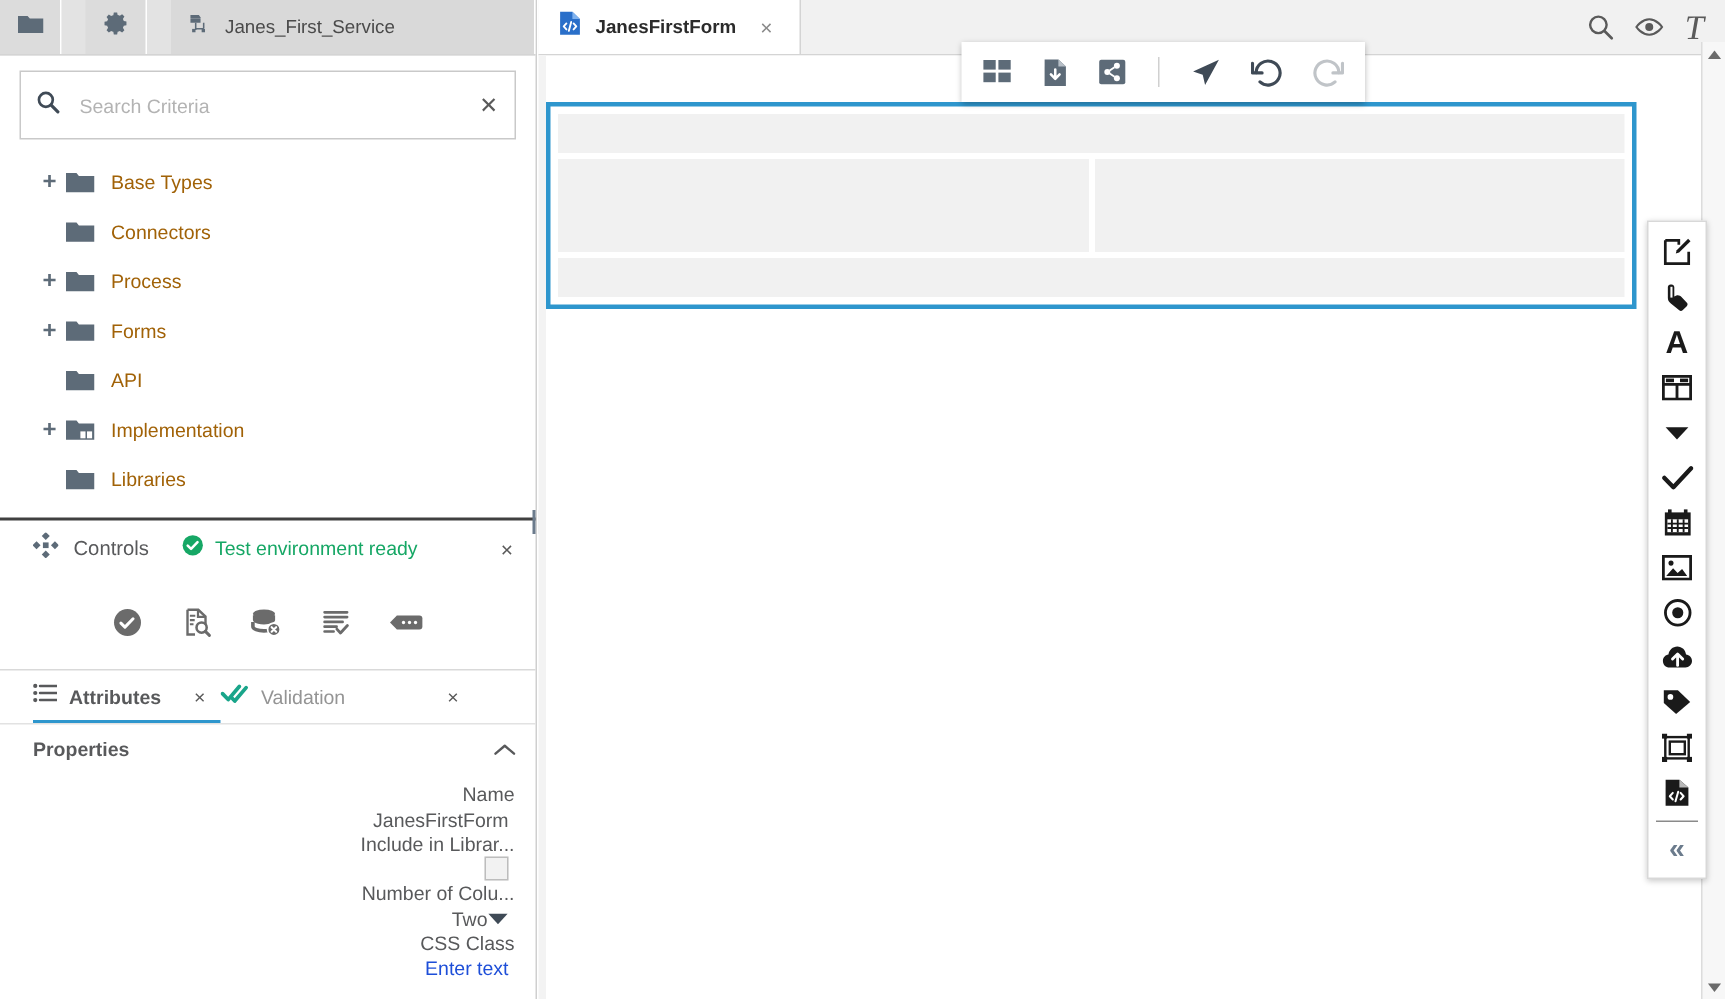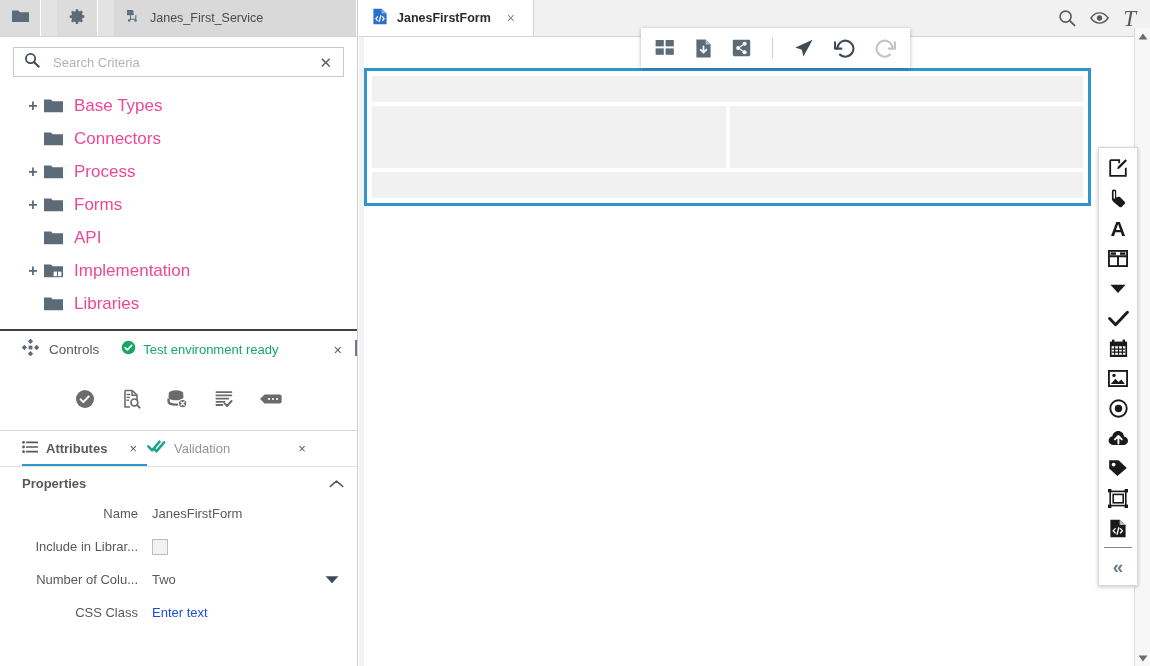--- a/index.html
+++ b/index.html
@@ -47,21 +47,21 @@
     background: #d9d9d9;
   }
   .ltab.service-tab .tab-text {
     font-size: 12.5px;
     color: #4a4a4a;
   }
 
   
   .search-wrap { padding: 10px 13px 8px 13px; }
   .search-box {
-    height: 30px;
+    height: 46px;
     border: 1px solid #c9c9c9;
     background: #fff;
     display: flex; align-items: center;
     padding: 0 8px 0 10px;
   }
   .search-box .mag { margin-right: 11px; }
   .search-input {
     flex: 1; border: none; outline: none;
     font-family: "Liberation Sans", sans-serif;
     font-size: 13px;
@@ -84,22 +84,22 @@
   }
   .tw-expander {
     width: 22px; height: 22px;
     display: flex; align-items: center; justify-content: center;
     font-size: 16px; color: #5d6b78; font-weight: 700;
     line-height: 1;
   }
   .tw-expander.empty { visibility: hidden; }
   .tw-icon { width: 30px; display: flex; align-items: center; justify-content: flex-start; }
   .tw-label {
-    font-size: 17px;
-    color: #ec4899;
+    font-size: 13px;
+    color: #a16207;
   }
 
   
   .controls-panel { border-top: 2px solid #404040; }
   .controls-head {
     height: 37px;
     display: flex; align-items: center;
     padding: 0 10px 0 22px;
     gap: 10px;
   }
@@ -152,21 +152,21 @@
     display: flex; align-items: center;
     padding: 0 13px 0 22px;
     border-top: 1px solid #e2e2e2;
   }
   .prop-title { font-size: 13px; color: #58595b; font-weight: bold; }
   .prop-collapse { margin-left: auto; cursor: pointer; display: flex; }
 
   .prop-rows { padding-top: 6px; }
   .prop-row {
     height: 33px;
-    display: flex; align-items: flex-start;
+    display: flex; align-items: flex-end; flex-direction: column;
   }
   .prop-label {
     width: 152px;
     text-align: right;
     padding-right: 14px;
     font-size: 13px;
     color: #58595b;
   }
   .prop-value {
     flex: 1;

